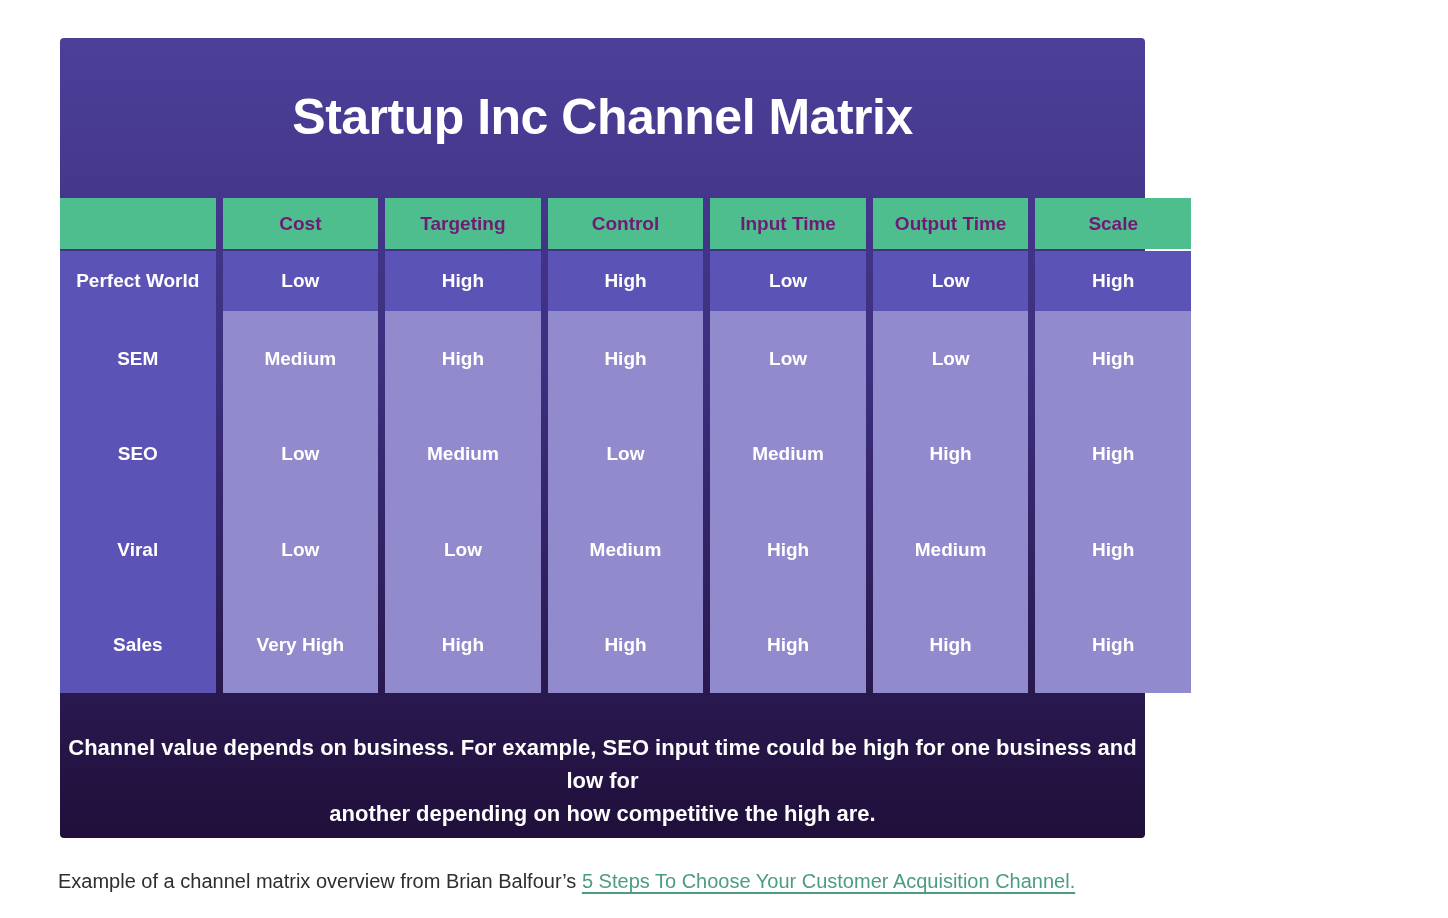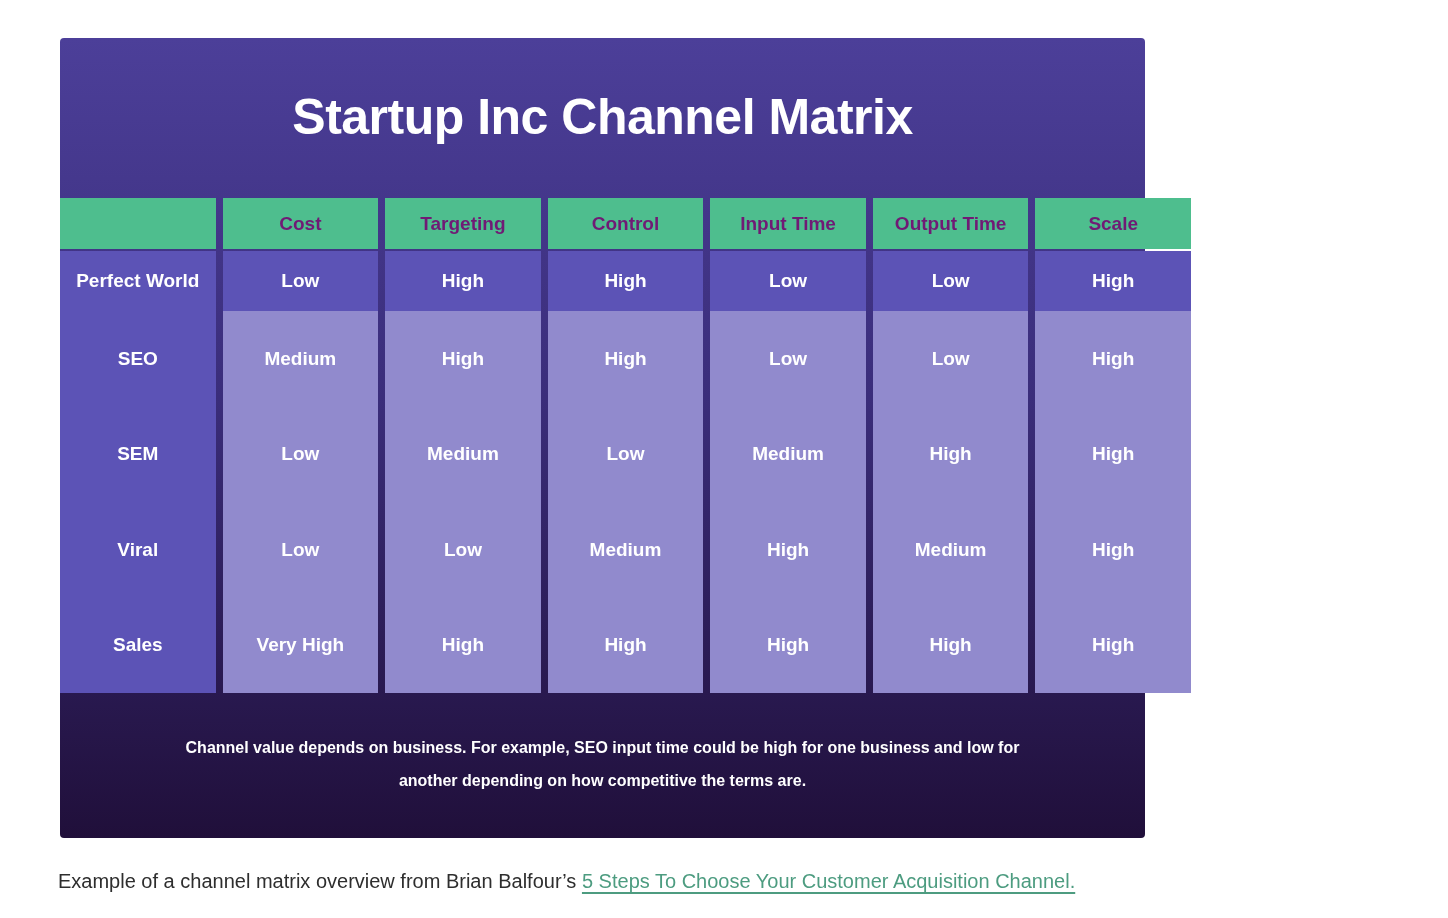--- a/index.html
+++ b/index.html
@@ -68,21 +68,21 @@
   }
   .cell.first-row { height: 60px; text-align: center; }
   .cell.tall-row  { height: 95.5px; }
   .cell.dark  { background: var(--purple, #5c53b6); }
   .cell.light { background: var(--light-purple, #918acd); }
   .card-note {
     margin-top: 38px;
     text-align: center;
     color: #ffffff;
     font-weight: bold;
-    font-size: 16px;
+    font-size: 22px;
     line-height: 33px;
   }
   .caption {
     position: absolute;
     left: 58px;
     top: 868px;
     font-size: 20px;
     color: #2e2e2e;
     line-height: 26px;
   }
@@ -99,22 +99,22 @@
 <div class="page">
 
   <div class="card">
 
     <div class="card-title">Startup Inc Channel Matrix</div>
 
     <div class="matrix" id="matrix">
         <div class="matrix-col">
           <div class="col-header"></div>
           <div class="cell dark first-row">Perfect World</div>
+          <div class="cell dark tall-row">SEM</div>
           <div class="cell dark tall-row">SEO</div>
-          <div class="cell dark tall-row">SEM</div>
           <div class="cell dark tall-row">Viral</div>
           <div class="cell dark tall-row">Sales</div>
         </div>
         <div class="matrix-col">
           <div class="col-header">Cost</div>
           <div class="cell dark first-row">Low</div>
           <div class="cell light tall-row">Medium</div>
           <div class="cell light tall-row">Low</div>
           <div class="cell light tall-row">Low</div>
           <div class="cell light tall-row">Very High</div>
@@ -156,21 +156,21 @@
           <div class="cell dark first-row">High</div>
           <div class="cell light tall-row">High</div>
           <div class="cell light tall-row">High</div>
           <div class="cell light tall-row">High</div>
           <div class="cell light tall-row">High</div>
         </div>
       </div>
 
     <div class="card-note">
       <div>Channel value depends on business. For example, SEO input time could be high for one business and low for</div>
-      <div>another depending on how competitive the terms are.</div>
+      <div>another depending on how competitive the high are.</div>
     </div>
 
   </div>
 
   <div class="caption">
     <span>Example of a channel matrix overview from Brian Balfour’s </span><a>5 Steps To Choose Your Customer Acquisition Channel.</a>
   </div>
 
 </div>
 

